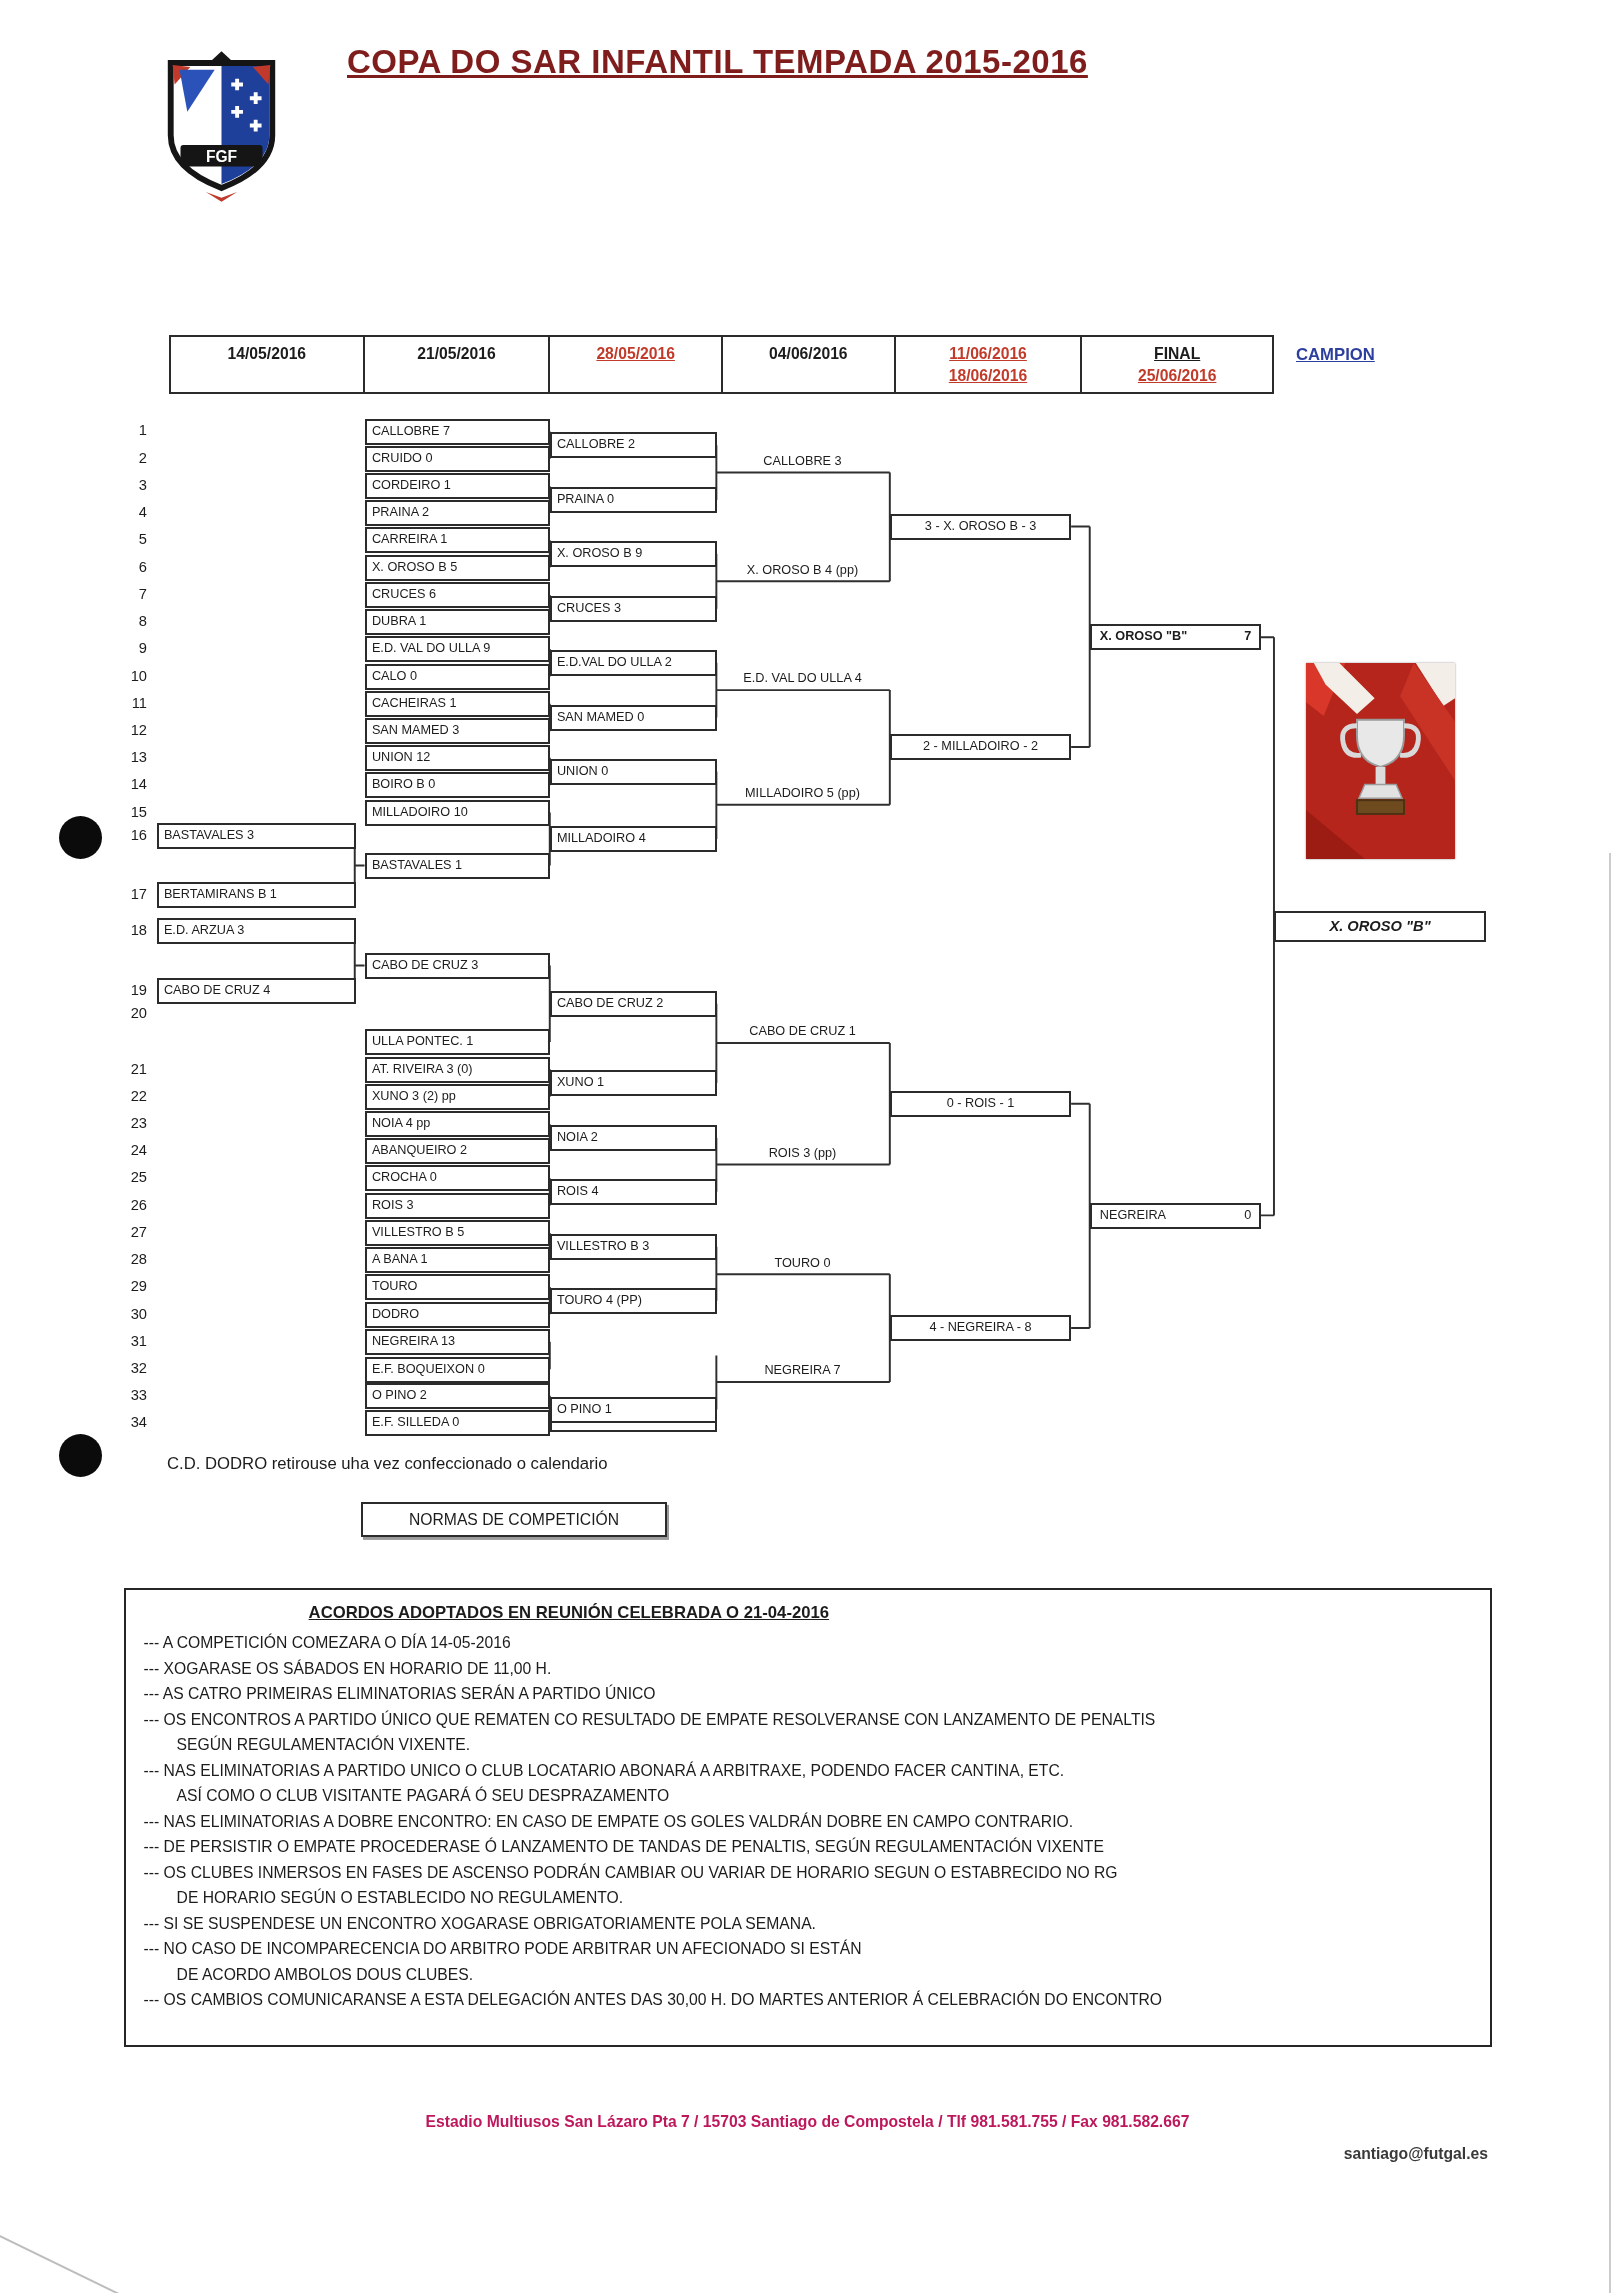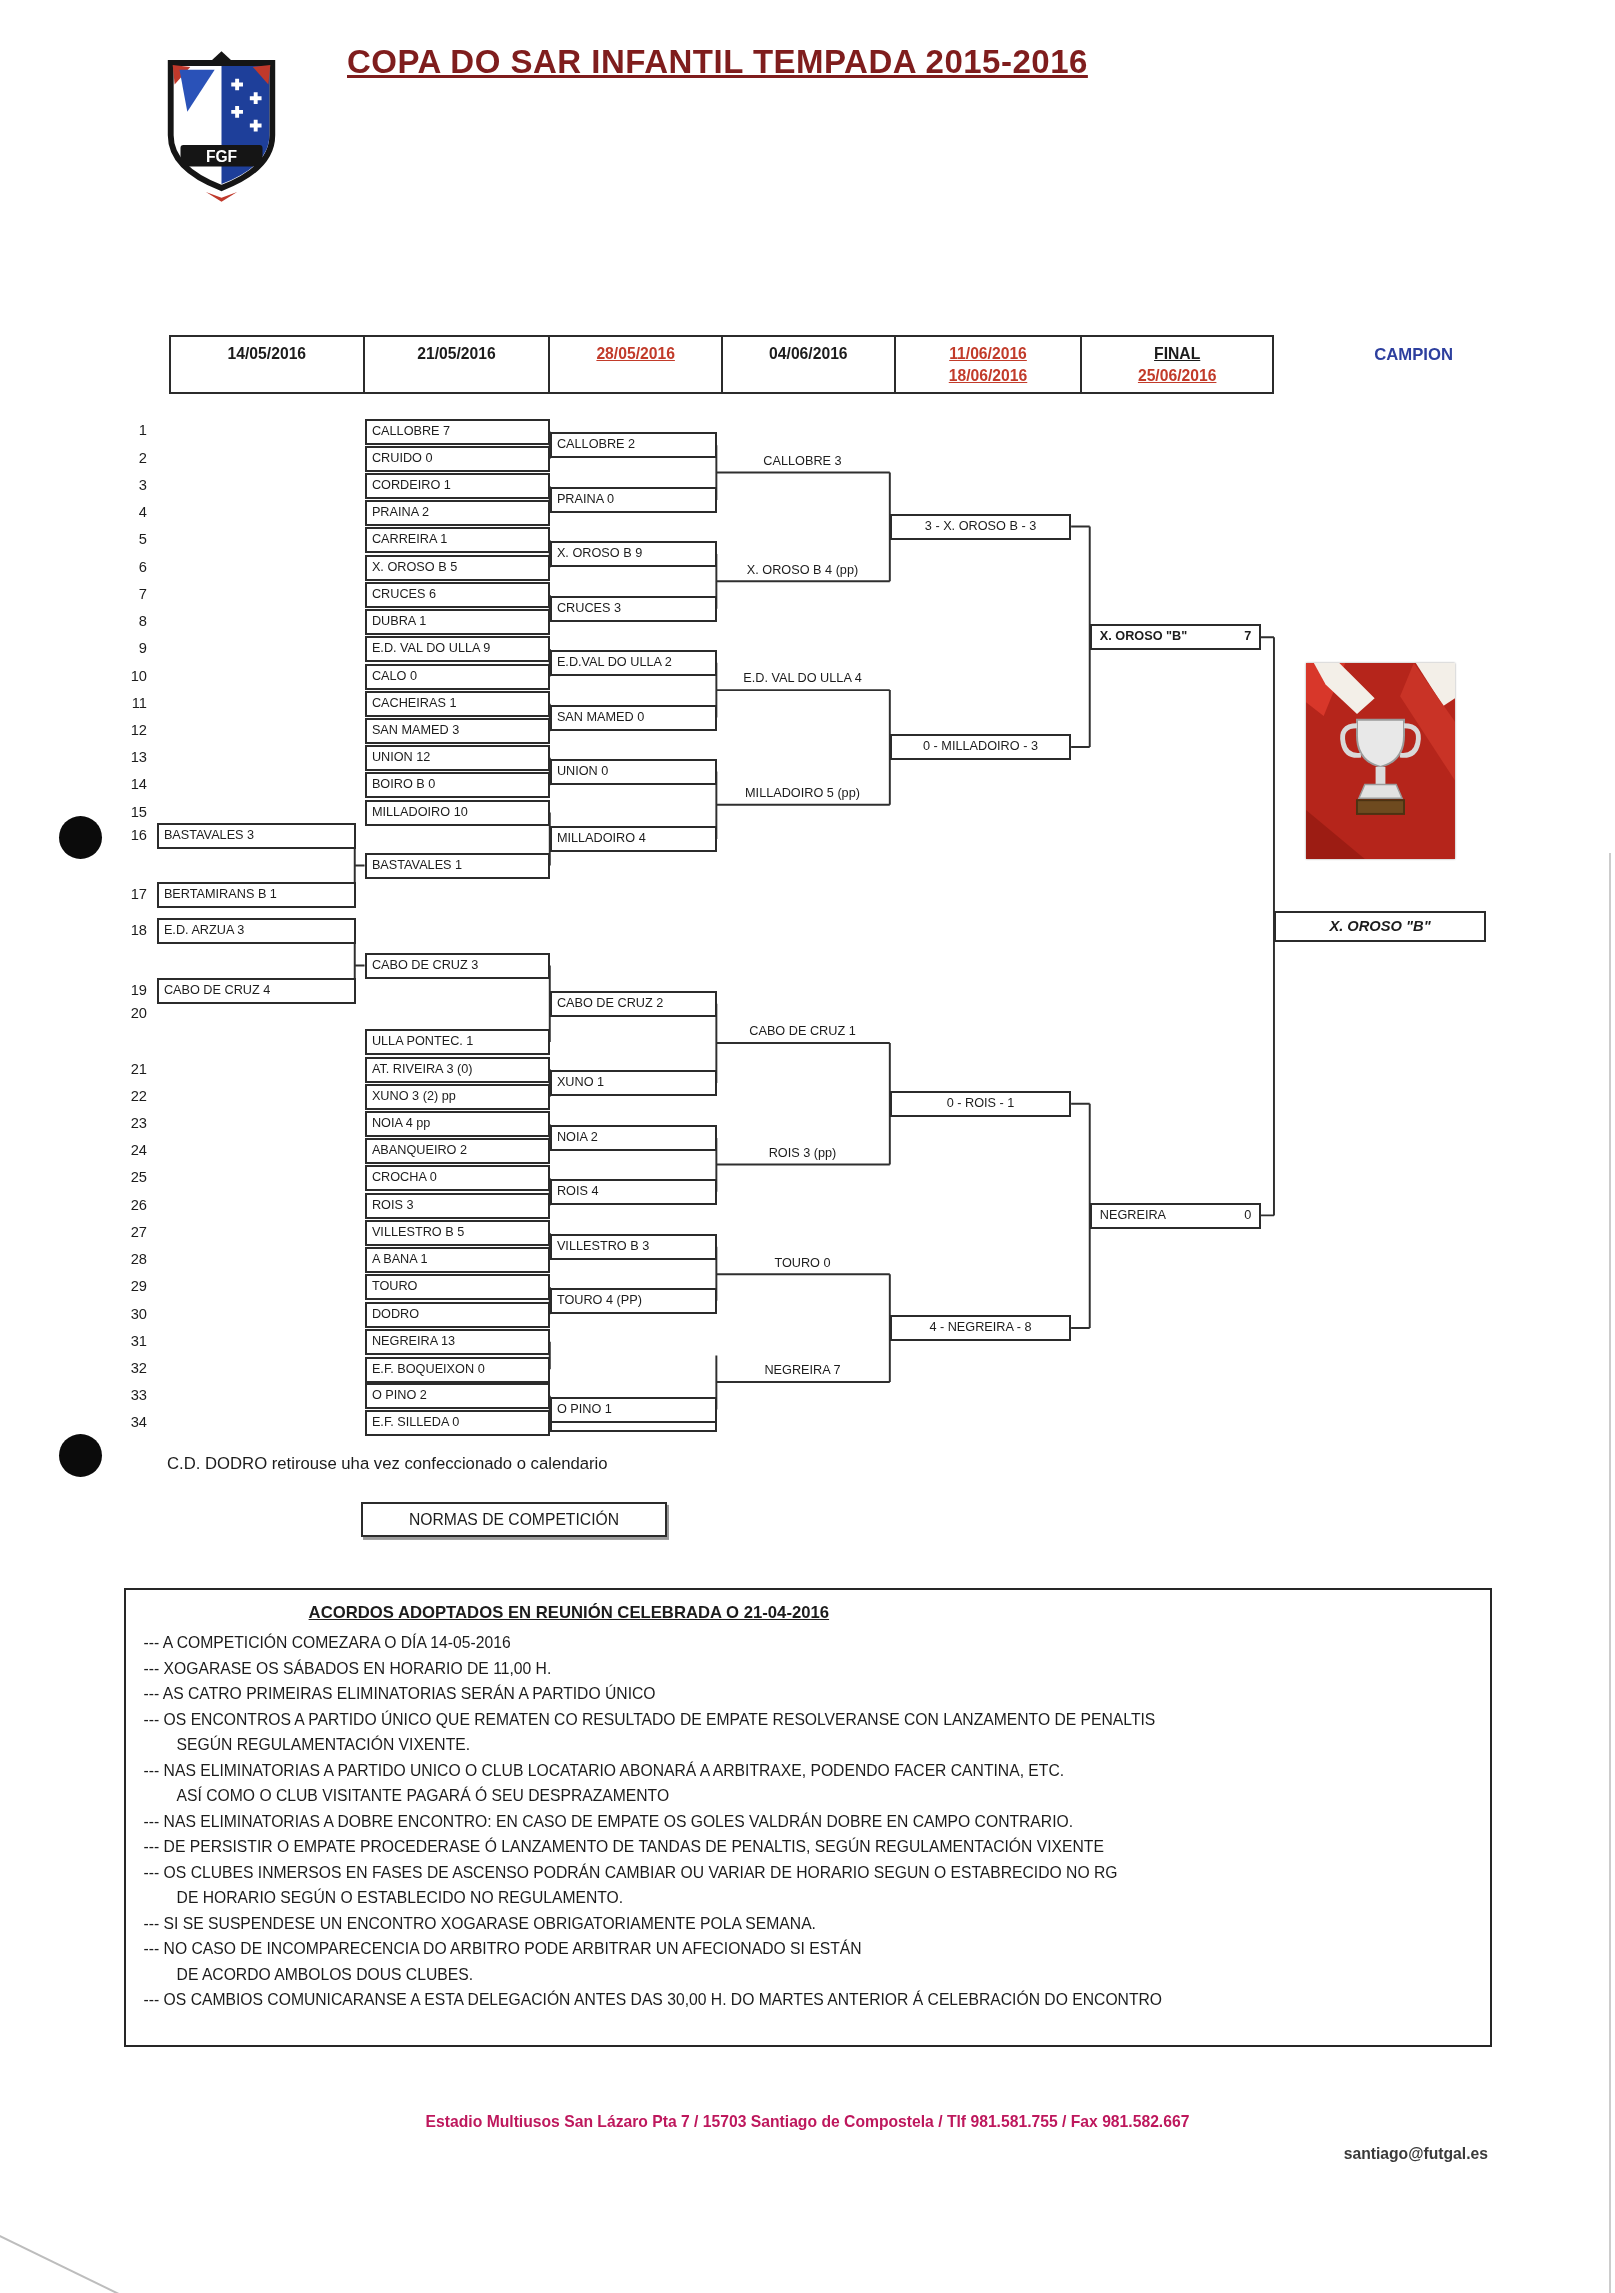--- a/index.html
+++ b/index.html
@@ -5,21 +5,21 @@
   *{margin:0;padding:0;box-sizing:border-box}
   html,body{background:#ffffff}
   body{width:1615px;height:2294px;position:relative;font-family:"Liberation Sans",sans-serif;color:#1c1c1c;overflow:hidden}
   .abs{position:absolute}
   .title{left:347px;top:43px;font-size:33px;font-weight:bold;color:#7f1d1d;text-decoration:underline;letter-spacing:0.5px;white-space:nowrap}
   .datebox{left:169px;top:335px;width:1105px;height:59px;border:2px solid #2b2b2b;display:flex}
   .dcell{padding-top:5.9px;text-align:center;font-size:15.7px;font-weight:bold;line-height:22.5px}
   .dcell + .dcell{border-left:2px solid #2b2b2b}
   .red{color:#c23b2a}
   .u{text-decoration:underline}
-  .campion{left:1296px;top:345px;width:157px;text-align:right;font-size:16.7px;font-weight:bold;color:#2d3f9e;}
+  .campion{left:1296px;top:345px;width:157px;text-align:left;font-size:16.7px;font-weight:bold;color:#2d3f9e;text-decoration:underline}
   .num{left:100px;width:47px;text-align:right;font-size:14.7px;line-height:21.6px}
   .tb{border:2px solid #2b2b2b;height:25.5px;font-size:12.7px;line-height:21.6px;padding:0 4.9px;white-space:nowrap;overflow:hidden;background:#fff;z-index:2}
   .ca{left:157px;width:199px}
   .cb{left:365px;width:185px}
   .cc{left:550px;width:167px}
   .ce{left:890px;width:181px;text-align:center}
   .cf{left:1090px;width:171px;display:flex;justify-content:space-between;padding:0 7.8px}
   .cf.bold{font-weight:bold}
   .dl{left:716px;width:173px;text-align:center;font-size:12.7px;white-space:nowrap;line-height:19.6px;z-index:2}
   .champ{left:1274px;top:911px;width:212px;height:31px;border:2px solid #2b2b2b;text-align:center;font-size:14.7px;font-weight:bold;font-style:italic;line-height:27.4px;background:#fff;z-index:2}
@@ -195,21 +195,21 @@
 <div class="abs dl" style="top:452px">CALLOBRE 3</div>
 <div class="abs dl" style="top:561px">X. OROSO B 4 (pp)</div>
 <div class="abs dl" style="top:669px">E.D. VAL DO ULLA 4</div>
 <div class="abs dl" style="top:784px">MILLADOIRO 5 (pp)</div>
 <div class="abs dl" style="top:1022px">CABO DE CRUZ 1</div>
 <div class="abs dl" style="top:1144px">ROIS 3 (pp)</div>
 <div class="abs dl" style="top:1254px">TOURO 0</div>
 <div class="abs dl" style="top:1361px">NEGREIRA 7</div>
 
 <div class="abs tb ce" style="top:514px">3 - X. OROSO B - 3</div>
-<div class="abs tb ce" style="top:734px">0 - MILLADOIRO - 3</div>
+<div class="abs tb ce" style="top:734px">2 - MILLADOIRO - 2</div>
 <div class="abs tb ce" style="top:1091px">0 - ROIS - 1</div>
 <div class="abs tb ce" style="top:1315px">4 - NEGREIRA - 8</div>
 
 <div class="abs tb cf bold" style="top:624px">
   <span>X. OROSO "B"</span>
   <span>7</span>
 </div>
 <div class="abs tb cf" style="top:1203px">
   <span>NEGREIRA</span>
   <span>0</span>

